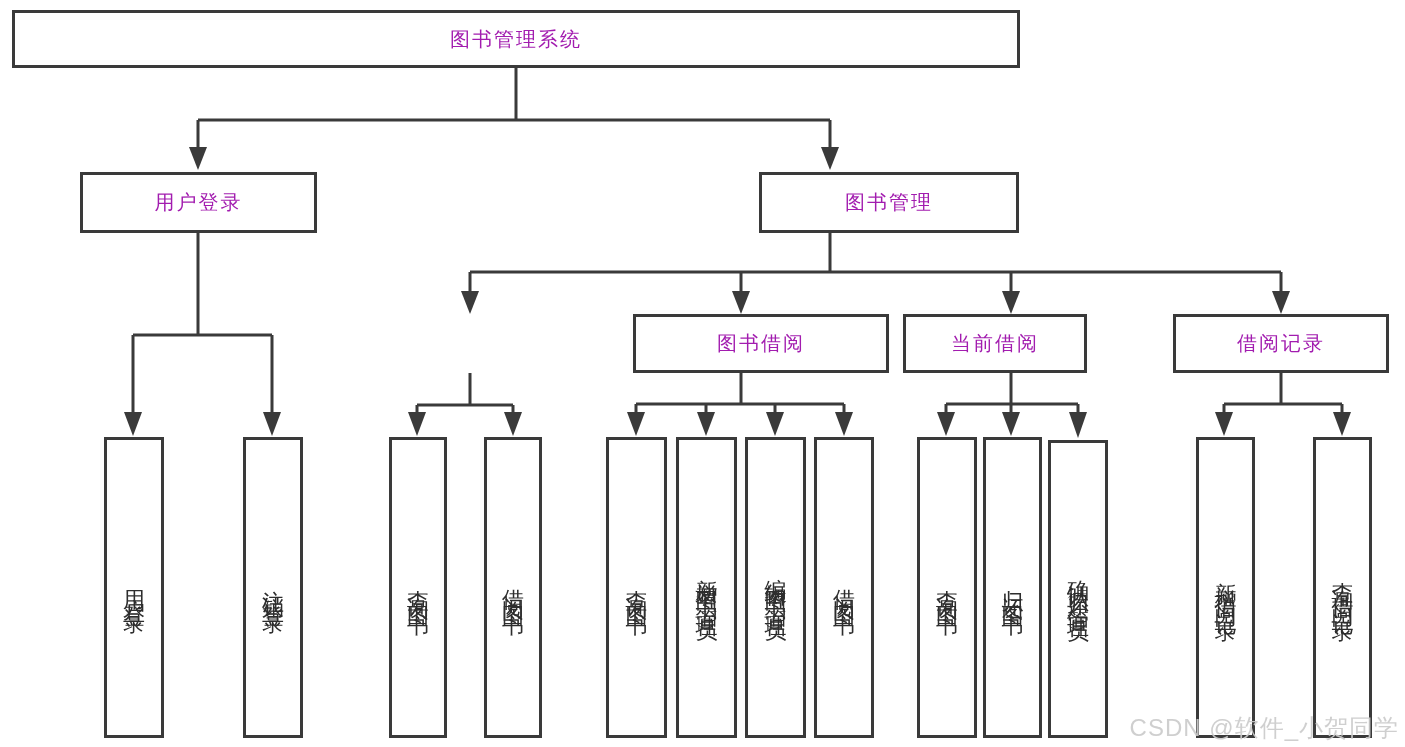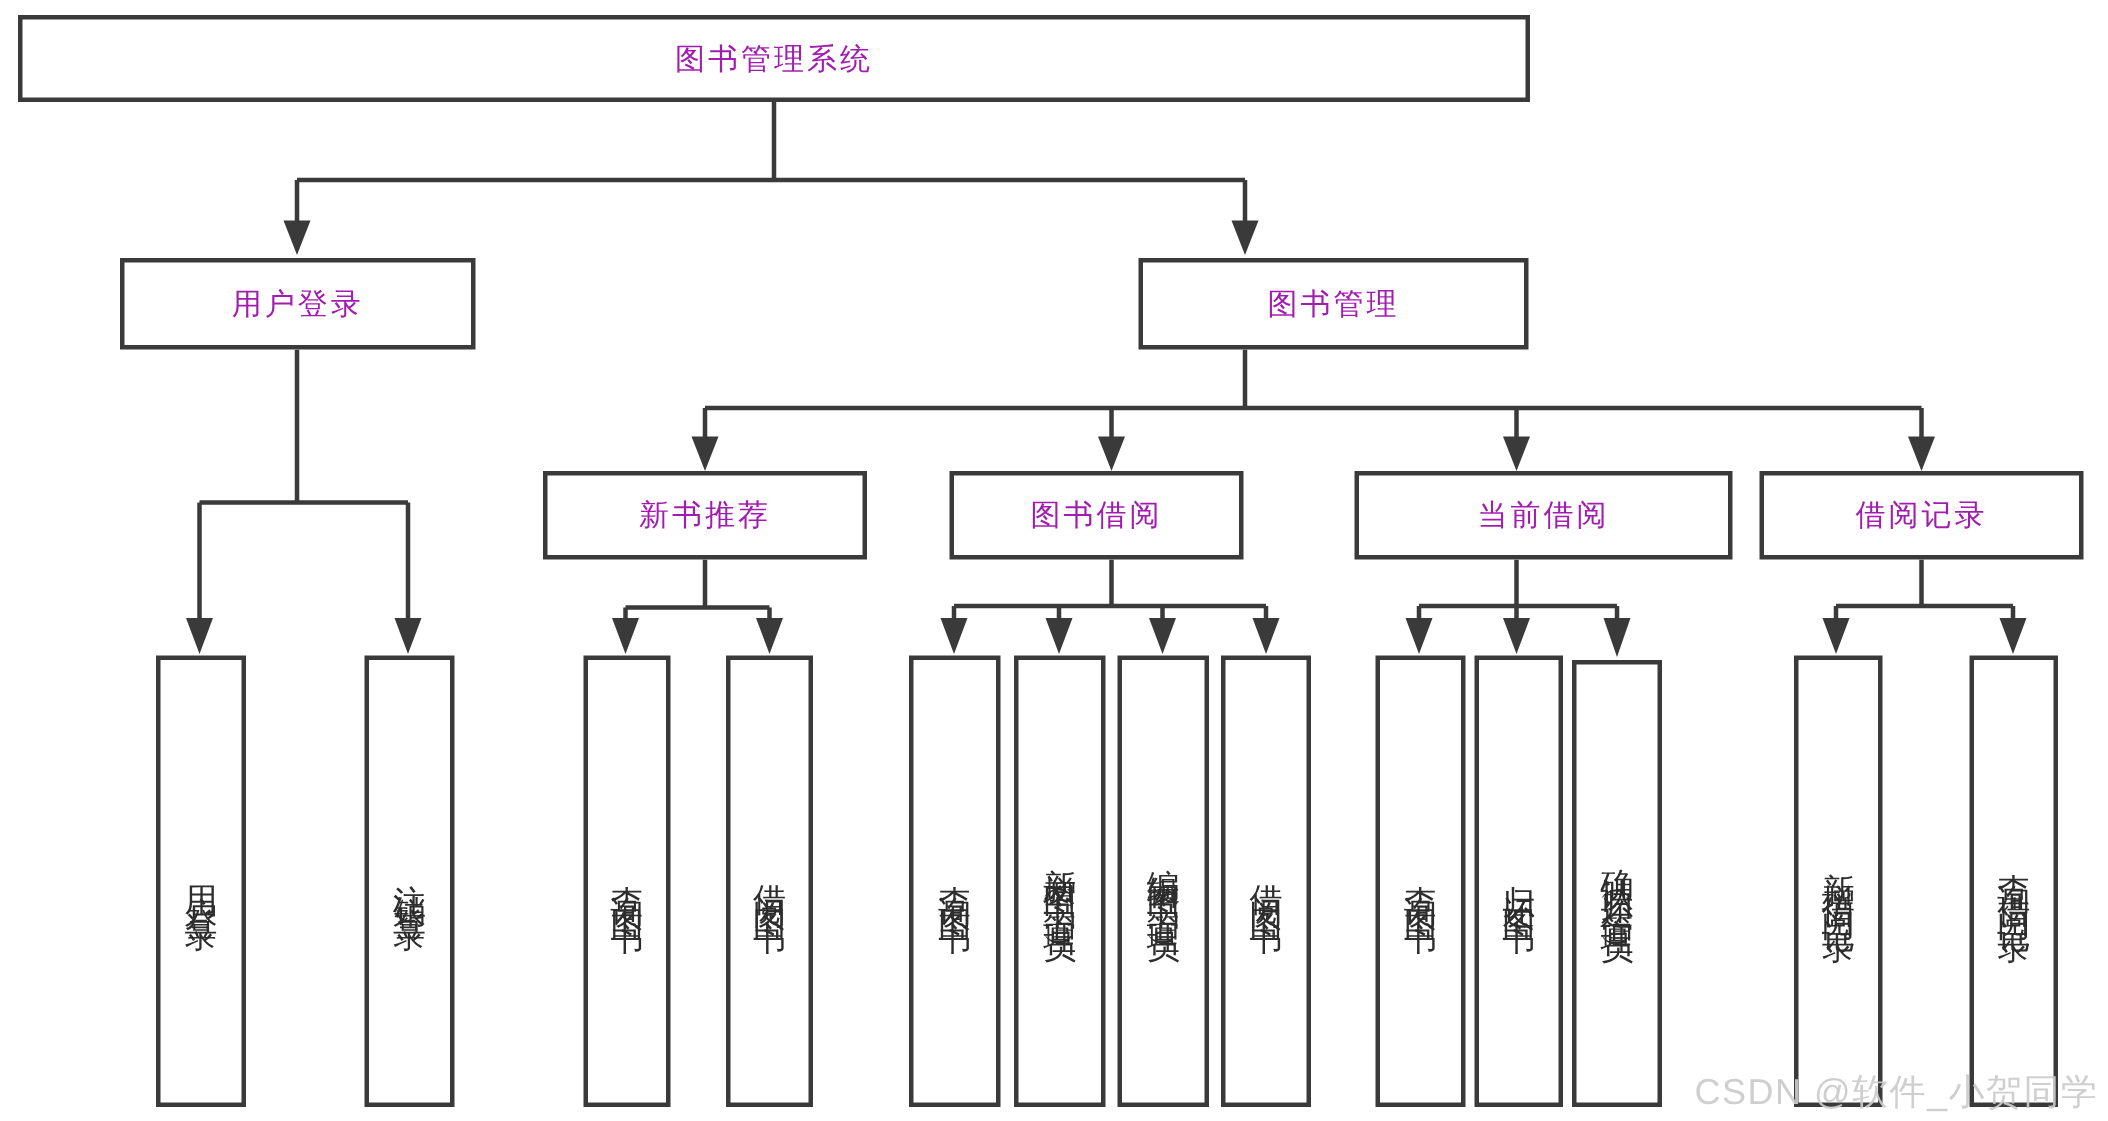--- a/index.html
+++ b/index.html
@@ -132,27 +132,24 @@
     <span>图书管理系统</span>
   </div>
 
   <div class="node" style="left:80px; top:172px; width:237px; height:61px;">
     <span>用户登录</span>
   </div>
   <div class="node" style="left:711px; top:172px; width:260px; height:61px;margin-left:48px;">
     <span>图书管理</span>
   </div>
 
-  <div class="node" style="left:362px; top:314px; width:216px; height:59px;">
-    <span>新书推荐</span>
-  </div>
-  <div class="node" style="left:633px; top:314px; width:196px; height:59px;font-family:Liberation Serif, serif;">
+  <div class="node" style="left:633px; top:314px; width:256px; height:59px;font-family:Liberation Serif, serif;">
     <span>图书借阅</span>
   </div>
-  <div class="node" style="left:903px; top:314px; width:252px; height:59px;">
+  <div class="node" style="left:903px; top:314px; width:184px; height:59px;">
     <span>当前借阅</span>
   </div>
   <div class="node" style="left:1173px; top:314px; width:216px; height:59px;">
     <span>借阅记录</span>
   </div>
 
   <div class="leaf" style="left:104px; width:60px;">
     <span class="vtext">用户登录</span>
   </div>
   <div class="leaf" style="left:243px; width:60px;">

